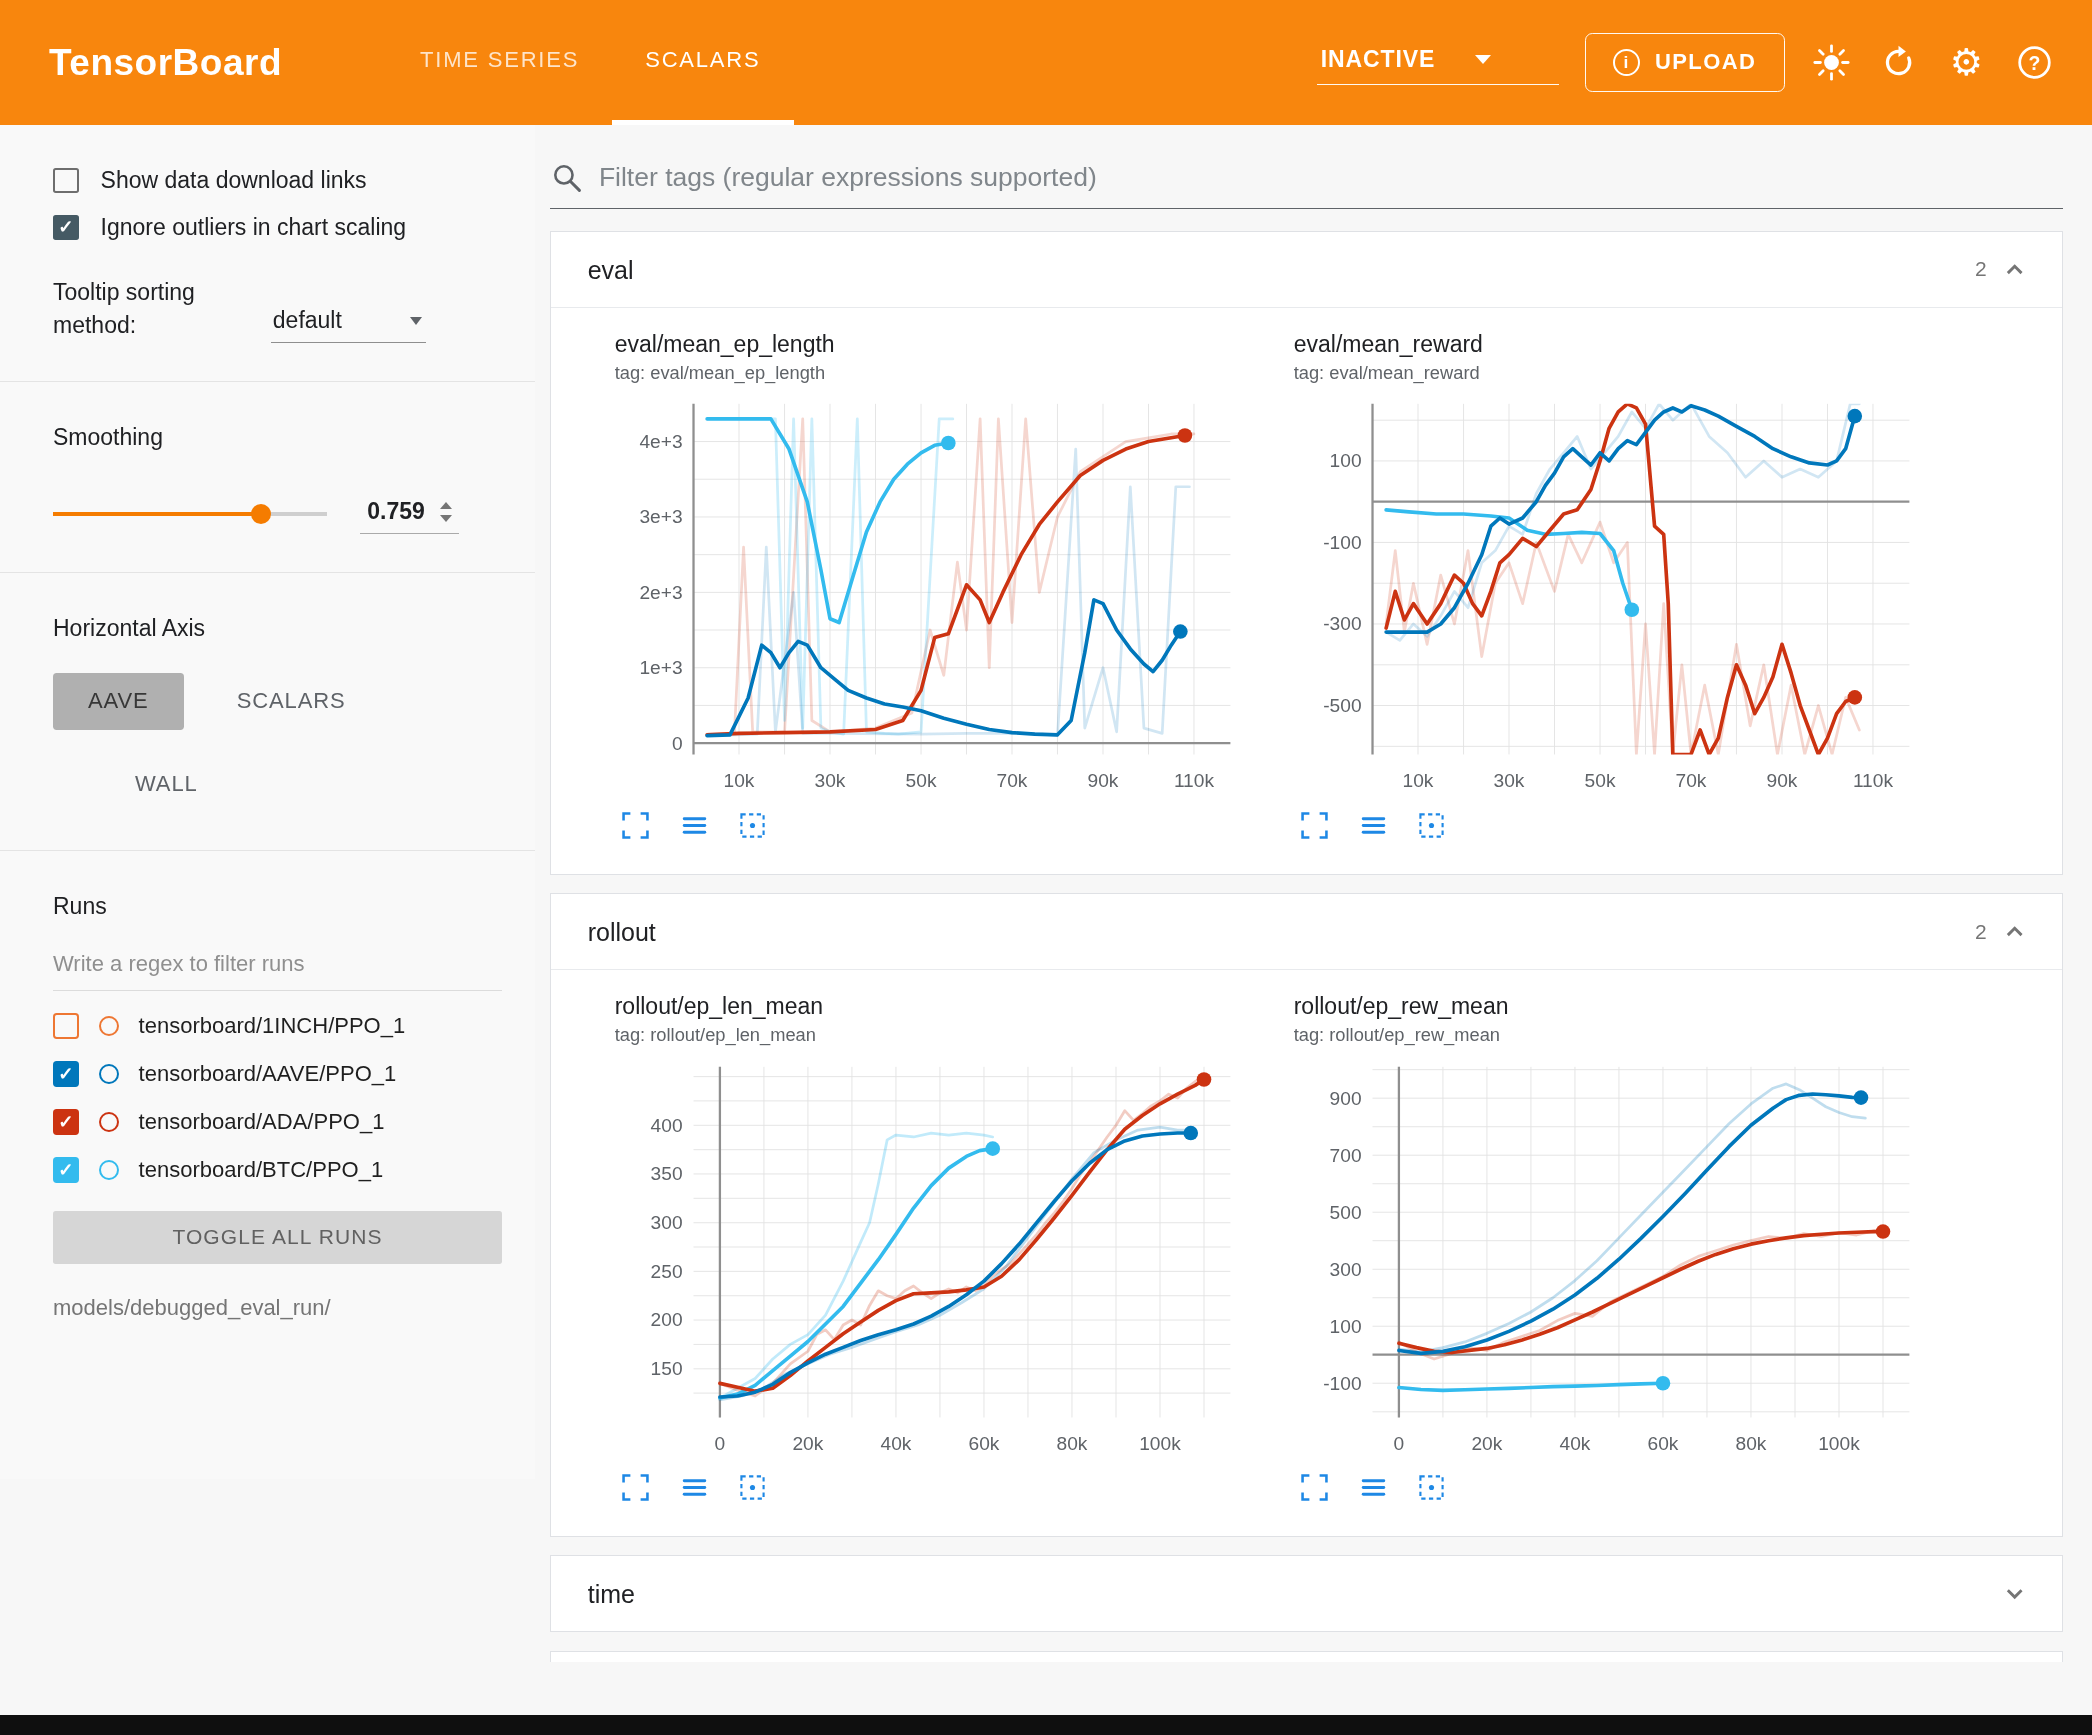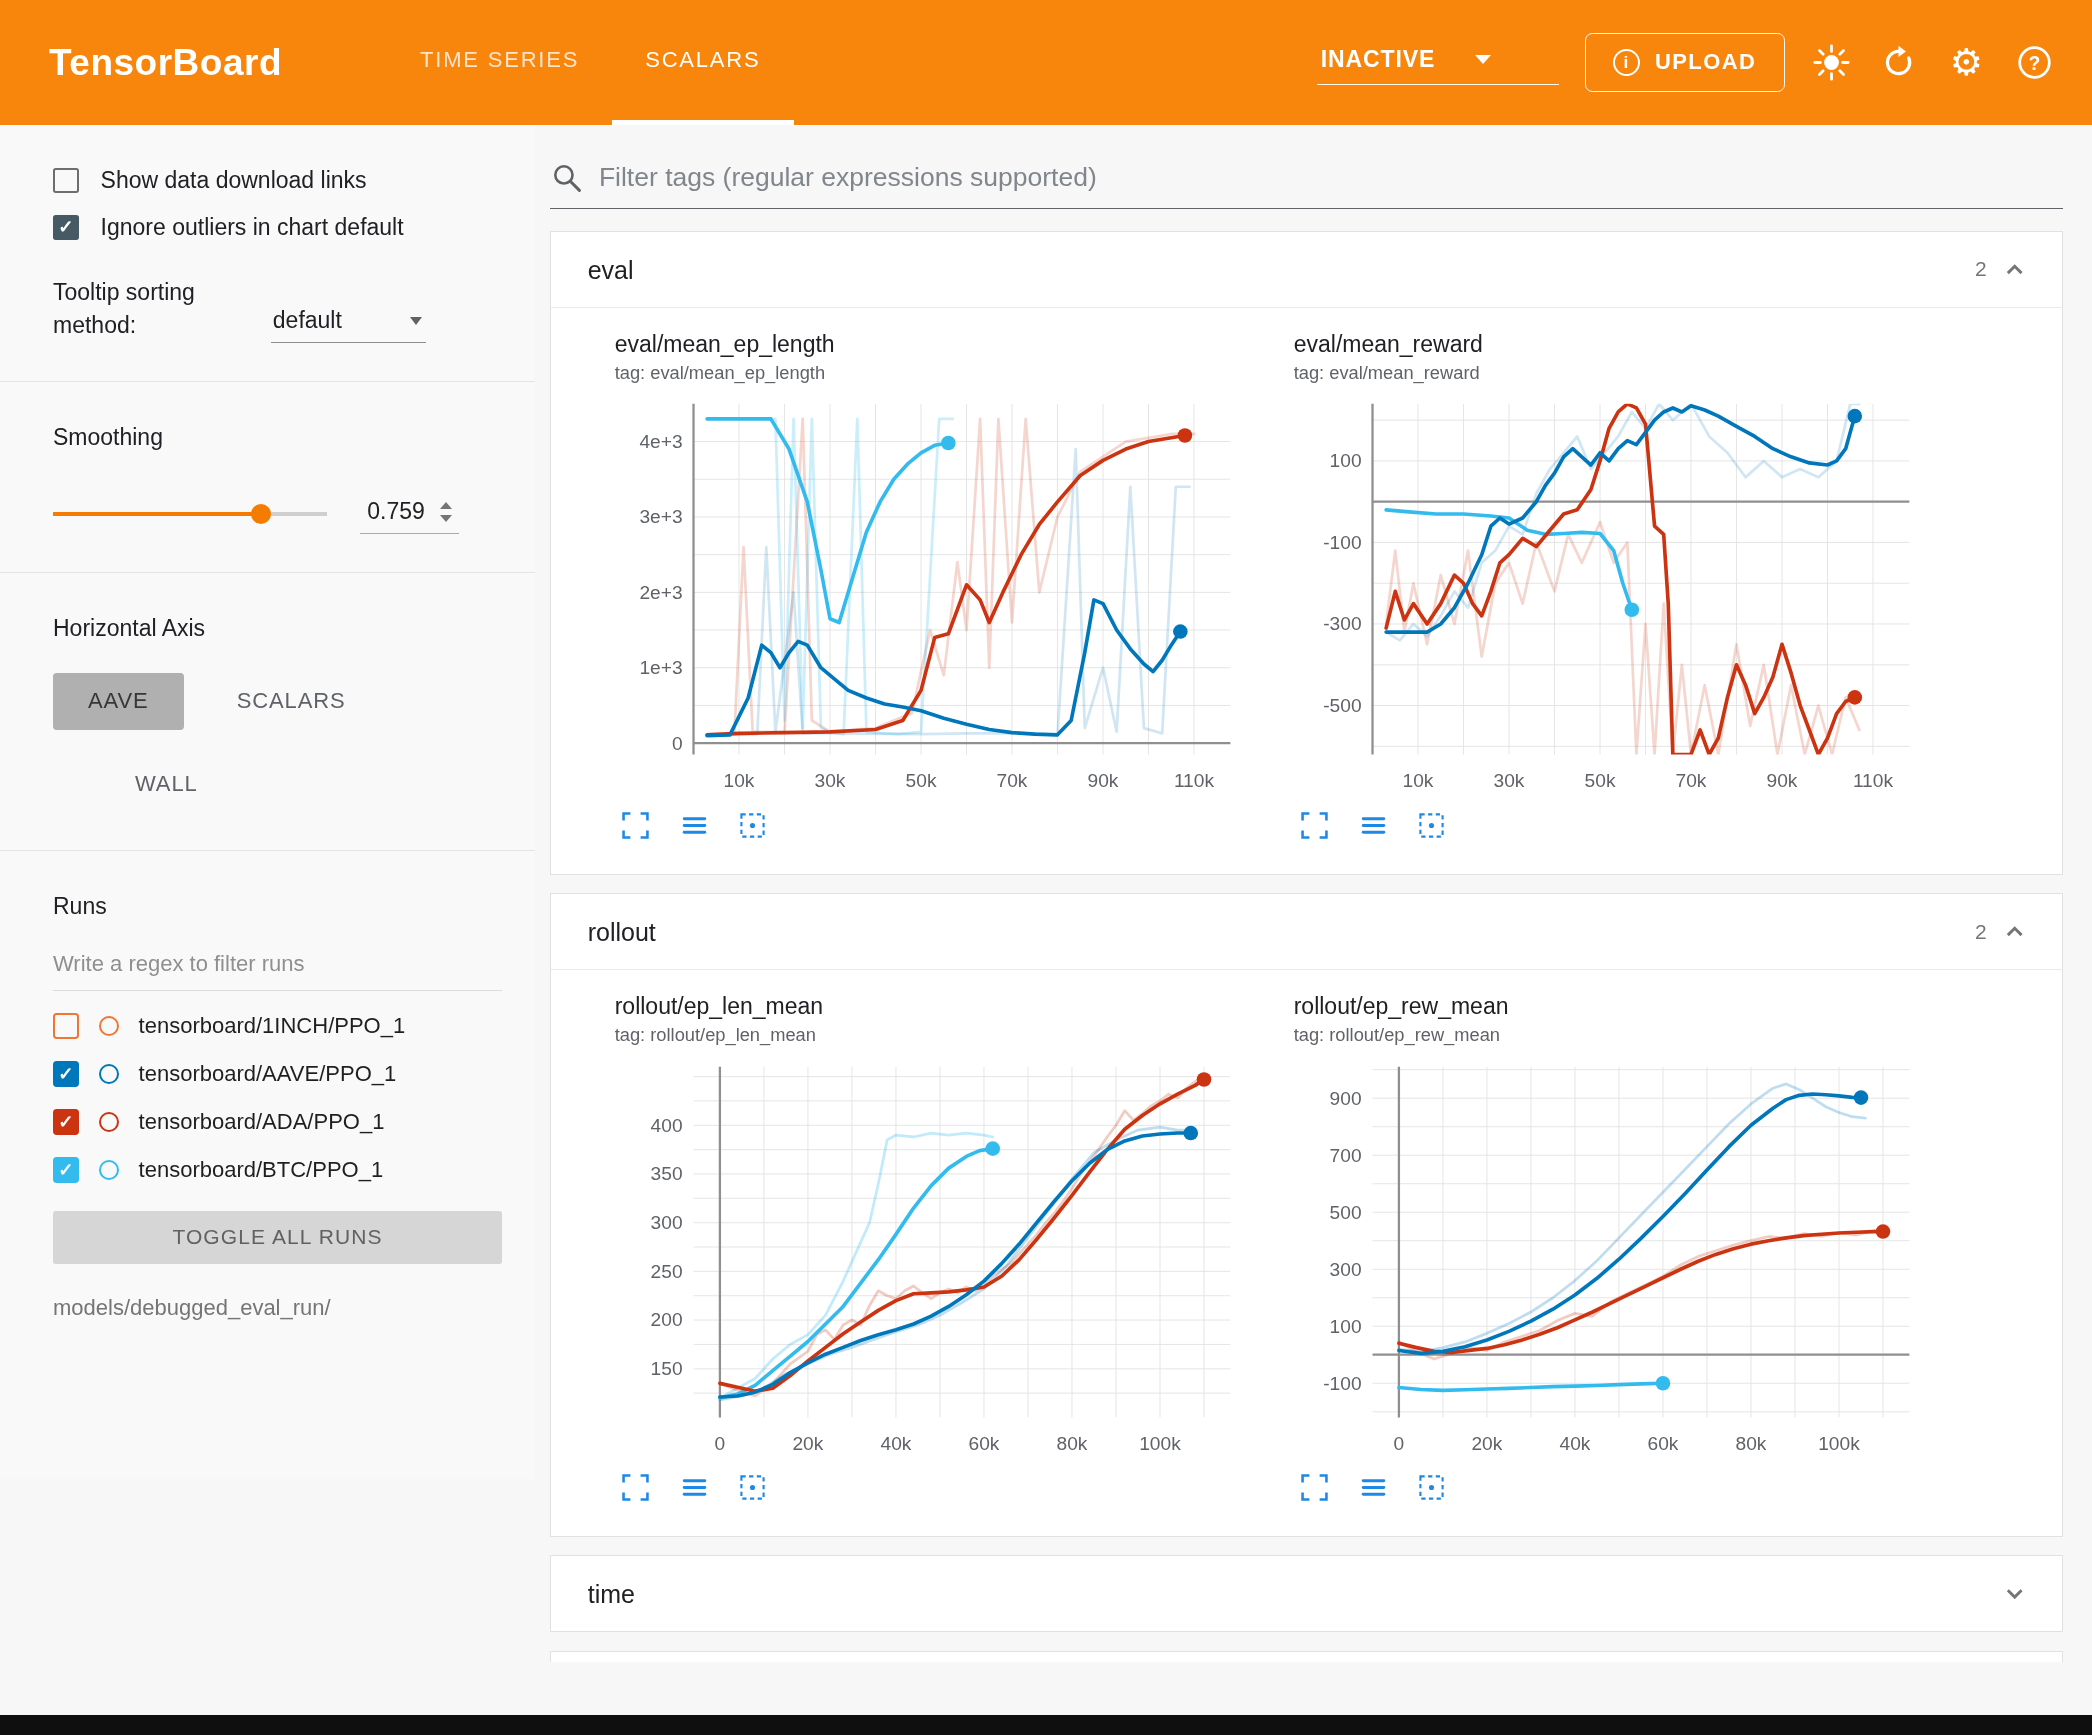--- a/index.html
+++ b/index.html
@@ -64,21 +64,21 @@
   .cb .chk { display: none; color: #fff; font-size: 18.3px; font-weight: 700; line-height: 1; }
   .cb.on .chk { display: block; }
   .cb-label { font-size: 23px; white-space: nowrap; }
   .tooltip-row { display: flex; gap: 31px; margin-top: 35px; align-items: flex-end; }
   .tooltip-label { font-size: 23px; line-height: 1.45; width: 187px; }
   .dd {
     display: flex; align-items: center; justify-content: space-between; width: 155px;
     font-size: 23px; border-bottom: 0.9px solid #8f8f8f; padding: 5.5px 3.7px 7.3px 1.8px; cursor: pointer;
   }
   .sec-heading { font-size: 23px; color: #202124; }
-  .slider-row { display: flex; align-items: center; gap: 33px; margin-top: 44px; }
+  .slider-row { display: flex; align-items: center; gap: 33px; margin-top: 44px; font-weight: bold; }
   .slider { position: relative; width: 274px; height: 20px; cursor: pointer; }
   .sl-track { position: absolute; top: 8.2px; left: 0; right: 0; height: 3.7px; background: #cfcfcf; }
   .sl-fill { position: absolute; top: 8.2px; left: 0; height: 3.7px; background: #f57c00; }
   .sl-thumb { position: absolute; top: 0; width: 20px; height: 20px; margin-left: -10px; border-radius: 50%; background: #f57c00; }
   .num-input {
     display: flex; align-items: center; gap: 11px; border-bottom: 0.9px solid #aaa;
     padding: 3.7px 3.7px 7.3px 7.3px; min-width: 99px; cursor: text;
   }
   .num-value { font-size: 23px; color: #202124; }
   .spinner { display: flex; flex-direction: column; gap: 6.4px; margin-left: 3.7px; cursor: pointer; }
@@ -196,21 +196,21 @@
     <aside class="sidebar">
       <section class="sb-sec">
         <label class="cb-row">
           <span class="cb" style="border-color: rgb(110, 110, 110);"></span>
           <span class="cb-label">Show data download links</span>
         </label>
         <label class="cb-row">
           <span class="cb on" style="border-color: rgb(69, 90, 100); background: rgb(69, 90, 100);">
               <span class="chk">✓</span>
             </span>
-          <span class="cb-label">Ignore outliers in chart default</span>
+          <span class="cb-label">Ignore outliers in chart scaling</span>
         </label>
         <div class="tooltip-row">
           <span class="tooltip-label">Tooltip sorting method:</span>
           <div class="dd">
             <span>default</span>
             <span class="dd-arrow gray"></span>
           </div>
         </div>
       </section>
 

